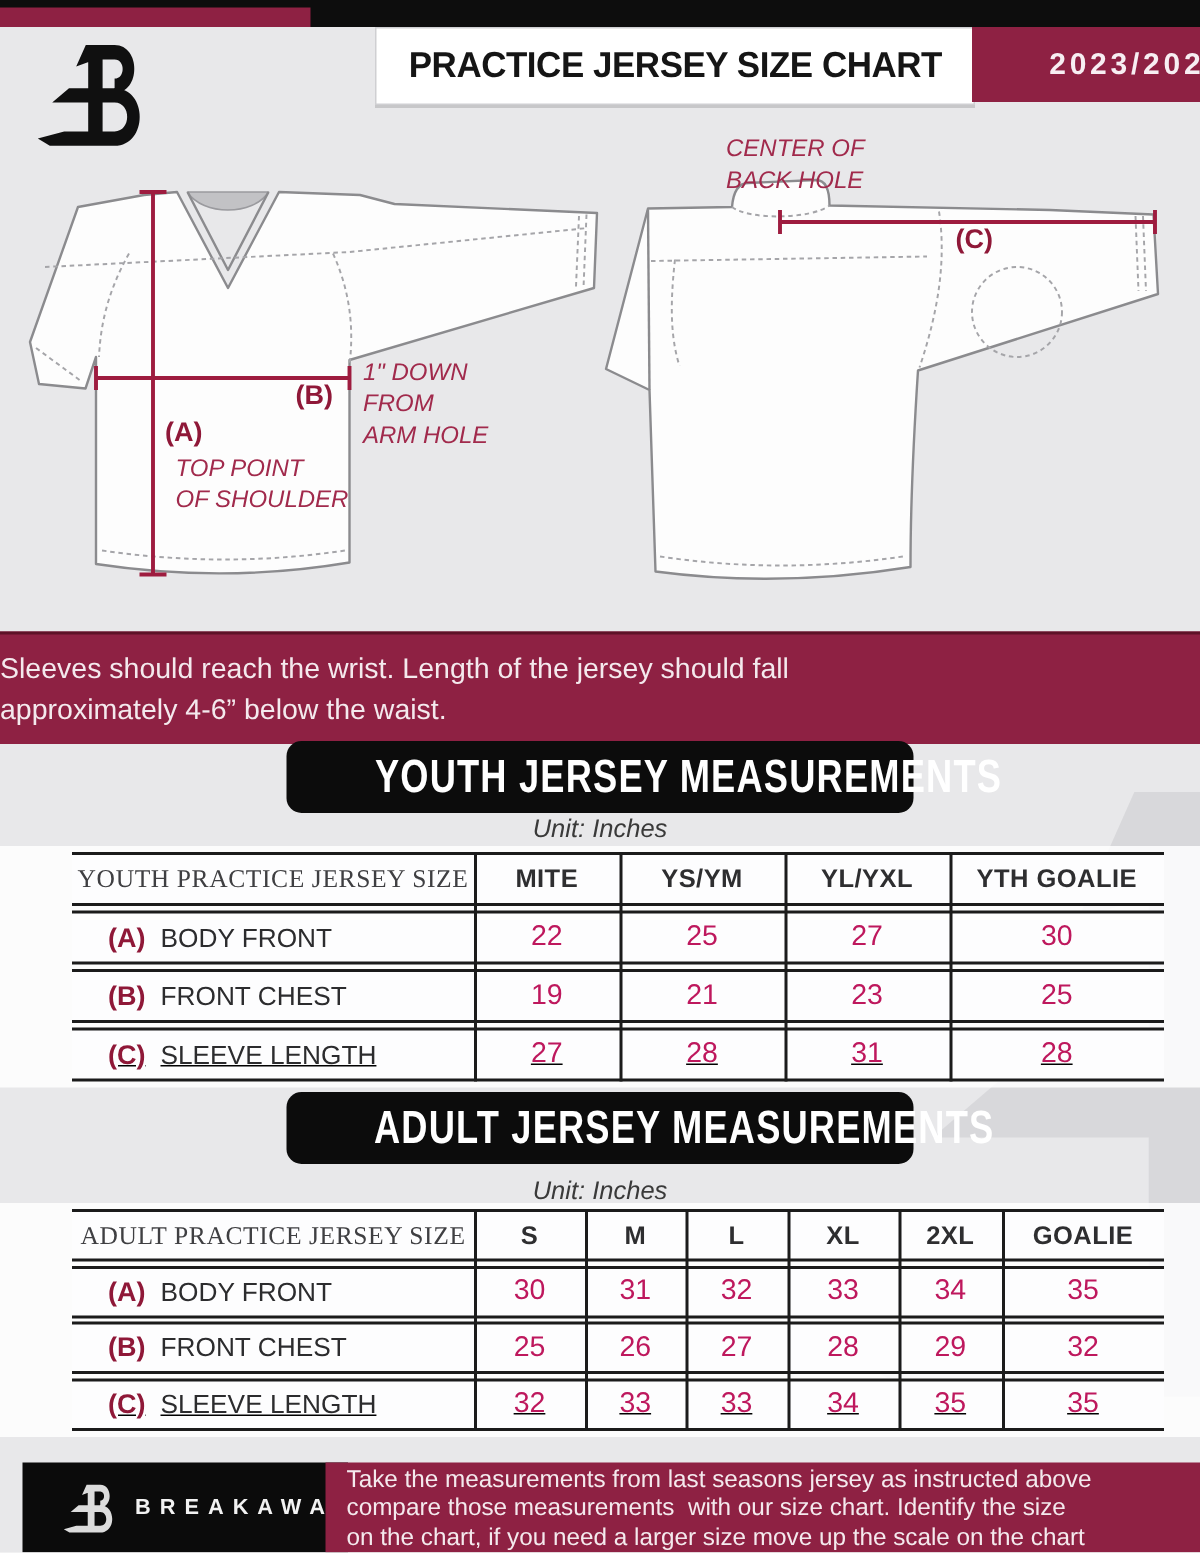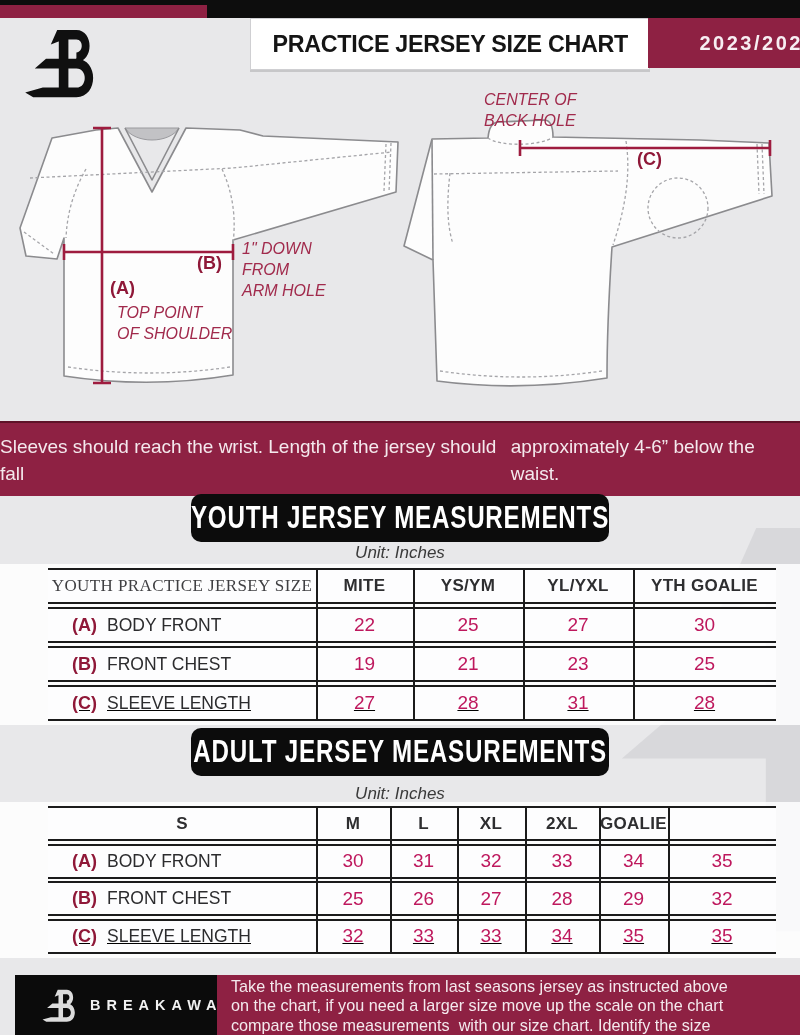--- a/index.html
+++ b/index.html
@@ -23,35 +23,35 @@
 
   
   #diagram{position:absolute;left:0;top:68px;width:800px;height:353px;}
   #diagram svg{position:absolute;left:0;top:0;}
   .mkey{position:absolute;font-weight:700;font-size:18px;color:#8f1838;}
   .mnote{position:absolute;font-style:italic;font-size:16px;line-height:21px;color:#a12a4c;}
 
   
   #notice{position:absolute;left:0;top:421px;width:800px;height:75px;background:#8e2143;
           border-top:2px solid #5e1228;box-sizing:border-box;
-          display:flex;flex-direction:row;align-items:center;justify-content:center;}
+          display:flex;flex-direction:column;justify-content:center;}
   #notice .line{font-size:19px;line-height:27px;color:#f4e9ed;white-space:pre-wrap;}
 
   
   #watermark{position:absolute;left:545px;top:480px;width:520px;height:480px;color:#6d6d78;opacity:.12;}
 
   
   .white-band{position:absolute;left:0;width:800px;background:rgba(255,255,255,.85);}
   #band-youth{top:564px;height:161px;}
   #band-adult{top:802px;height:156px;}
 
   
   .banner-wrap{position:absolute;left:0;width:800px;display:flex;justify-content:center;}
   .banner{width:418px;height:48px;background:#0c0c0c;border-radius:10px;
-          display:flex;align-items:center;justify-content:center;}
+          display:flex;align-items:center;}
   .banner .t{color:#fff;font-size:31px;font-weight:700;letter-spacing:1px;
              transform:scaleX(.78);white-space:nowrap;}
   .unit{position:absolute;left:0;width:800px;text-align:center;
         font-style:italic;font-size:17px;color:#3a3a3a;}
 
   
   .table{position:absolute;left:48px;width:728px;}
   .trow{display:grid;background:#fdfdfe;border-top:2px solid #1b1b1b;border-bottom:2px solid #1b1b1b;
         box-sizing:border-box;align-items:center;}
   .youth .trow{grid-template-columns:268px 97px 110px 110px 143px;height:36px;margin-bottom:3px;}
@@ -223,20 +223,21 @@
   <div class="unit" style="top:784px">Unit: Inches</div>
 
   <div class="table adult" style="top:806px">
     <div class="vsep" style="left:268px"></div>
     <div class="vsep" style="left:342px"></div>
     <div class="vsep" style="left:409px"></div>
     <div class="vsep" style="left:477px"></div>
     <div class="vsep" style="left:551px"></div>
     <div class="vsep" style="left:620px"></div>
     <div class="trow head">
+      <div class="cell label-cell" style="text-align:center;padding-left:0">ADULT PRACTICE JERSEY SIZE</div>
       <div class="cell">S</div>
       <div class="cell">M</div>
       <div class="cell">L</div>
       <div class="cell">XL</div>
       <div class="cell">2XL</div>
       <div class="cell">GOALIE</div>
     </div>
     <div class="trow">
       <div class="cell label-cell"><span class="rowkey">(A)</span><span>BODY FRONT</span></div>
       <div class="cell">30</div>
@@ -267,17 +268,17 @@
   </div>
 
   <div id="footer-black">
     <svg id="logo-footer" viewBox="0 0 100 100">
       <use href="#bk-logo"></use>
     </svg>
     <span class="brand">BREAKAWAY</span>
   </div>
   <div id="footer-maroon">
     <div class="line">Take the measurements from last seasons jersey as instructed above</div>
+    <div class="line">compare those measurements  with our size chart. Identify the size</div>
     <div class="line">on the chart, if you need a larger size move up the scale on the chart</div>
-    <div class="line">compare those measurements  with our size chart. Identify the size</div>
   </div>
 
 </div>
 
 </body></html>

